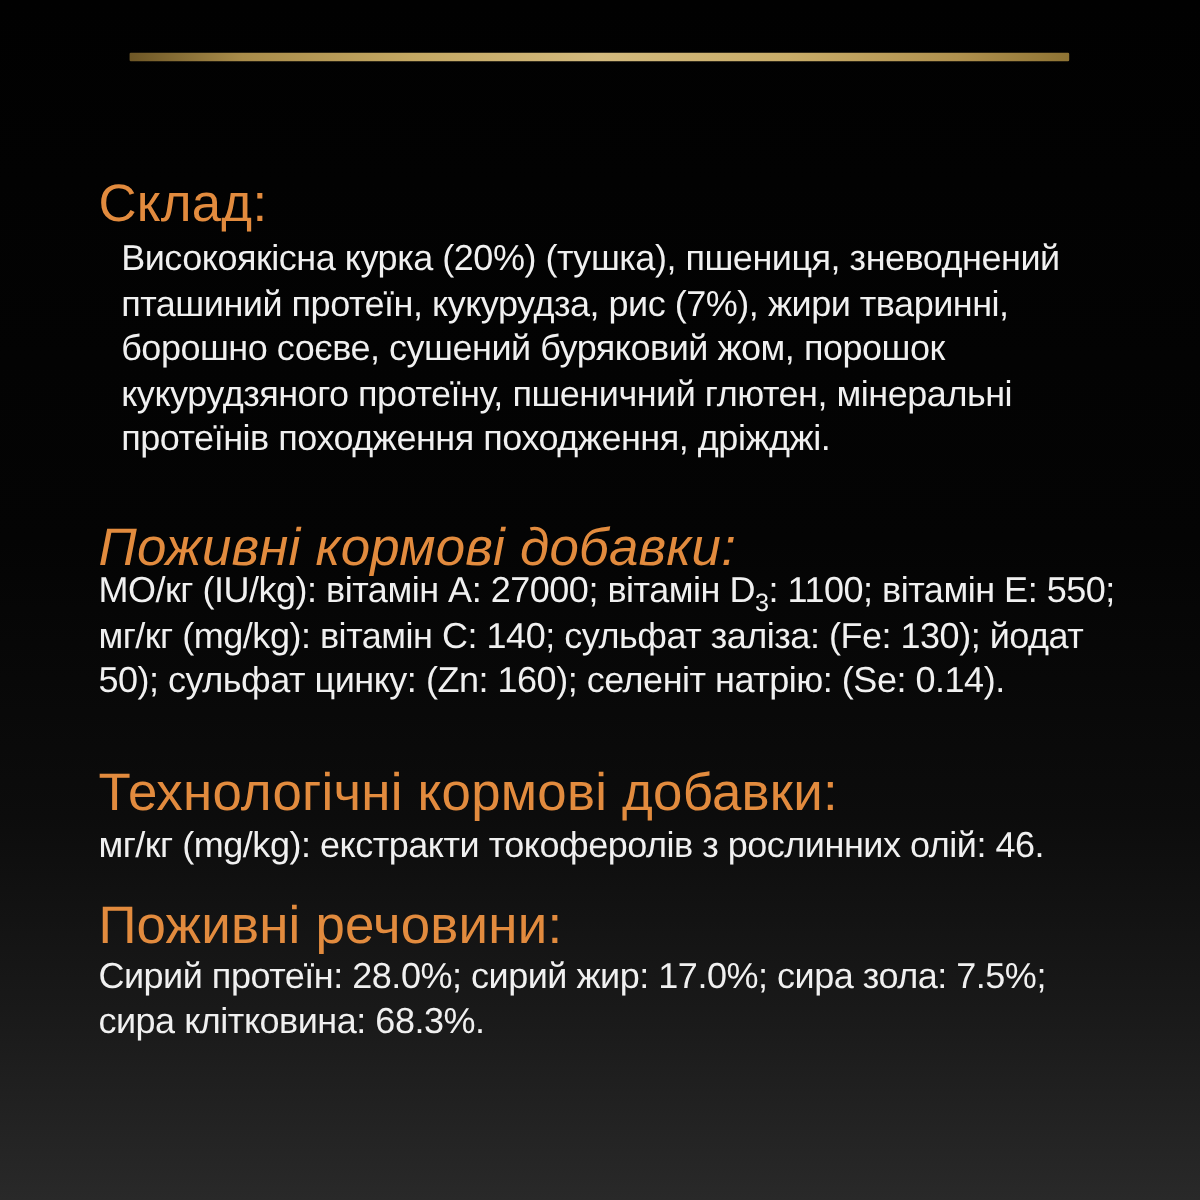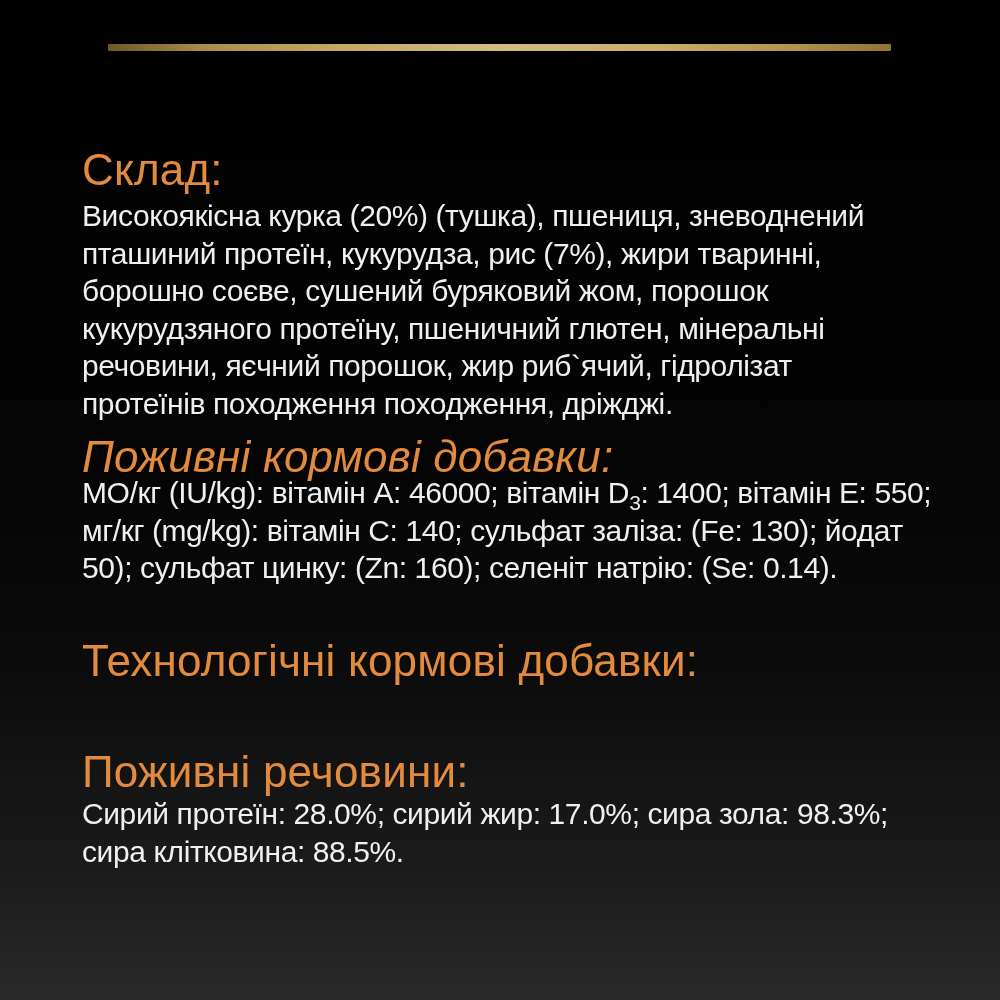--- a/index.html
+++ b/index.html
@@ -66,53 +66,55 @@
   }
   .para .line { white-space: nowrap; }
   sub.vitamin-sub {
     font-size: 21px;
     line-height: 0;
     position: relative;
     top: 7px;
     vertical-align: baseline;
   }
   #h1 { top: 145px; }
-  #p1 { top: 197px; }
+  #p1 { top: 197px; margin-left: 19px; }
   #h2 { top: 432px; font-style: italic; }
   #p2 { top: 474px; }
   #h3 { top: 636px; }
   #p3 { top: 686px; }
   #h4 { top: 747px; }
   #p4 { top: 795px; }
 </style>
 </head>
 <body>
 
 <div class="gold-bar"></div>
 
 <main class="content">
 
   <h1 id="h1" class="heading">Склад:</h1>
   <div id="p1" class="para">
     <div class="line">Високоякісна курка (20%) (тушка), пшениця, зневоднений</div>
     <div class="line">пташиний протеїн, кукурудза, рис (7%), жири тваринні,</div>
     <div class="line">борошно соєве, сушений буряковий жом, порошок</div>
     <div class="line">кукурудзяного протеїну, пшеничний глютен, мінеральні</div>
-    <div class="line">речовини, яєчний порошок, жир риб`ячий, гідролізат</div>
     <div class="line">протеїнів походження походження, дріжджі.</div>
   </div>
 
   <h1 id="h2" class="heading">Поживні кормові добавки:</h1>
   <div id="p2" class="para">
-    <div class="line"><span>МО/кг (IU/kg): вітамін A: 46000; вітамін D</span><sub class="vitamin-sub">3</sub><span>: 1400; вітамін E: 550;</span></div>
+    <div class="line"><span>МО/кг (IU/kg): вітамін A: 27000; вітамін D</span><sub class="vitamin-sub">3</sub><span>: 1100; вітамін E: 550;</span></div>
     <div class="line">мг/кг (mg/kg): вітамін C: 140; сульфат заліза: (Fe: 130); йодат</div>
     <div class="line">50); сульфат цинку: (Zn: 160); селеніт натрію: (Se: 0.14).</div>
   </div>
 
   <h1 id="h3" class="heading">Технологічні кормові добавки:</h1>
+  <div id="p3" class="para">
+    <div class="line">мг/кг (mg/kg): екстракти токоферолів з рослинних олій: 46.</div>
+  </div>
 
   <h1 id="h4" class="heading">Поживні речовини:</h1>
   <div id="p4" class="para">
-    <div class="line">Сирий протеїн: 28.0%; сирий жир: 17.0%; сира зола: 98.3%;</div>
-    <div class="line">сира клітковина: 88.5%.</div>
+    <div class="line">Сирий протеїн: 28.0%; сирий жир: 17.0%; сира зола: 7.5%;</div>
+    <div class="line">сира клітковина: 68.3%.</div>
   </div>
 
 </main>
 
 </body></html>

